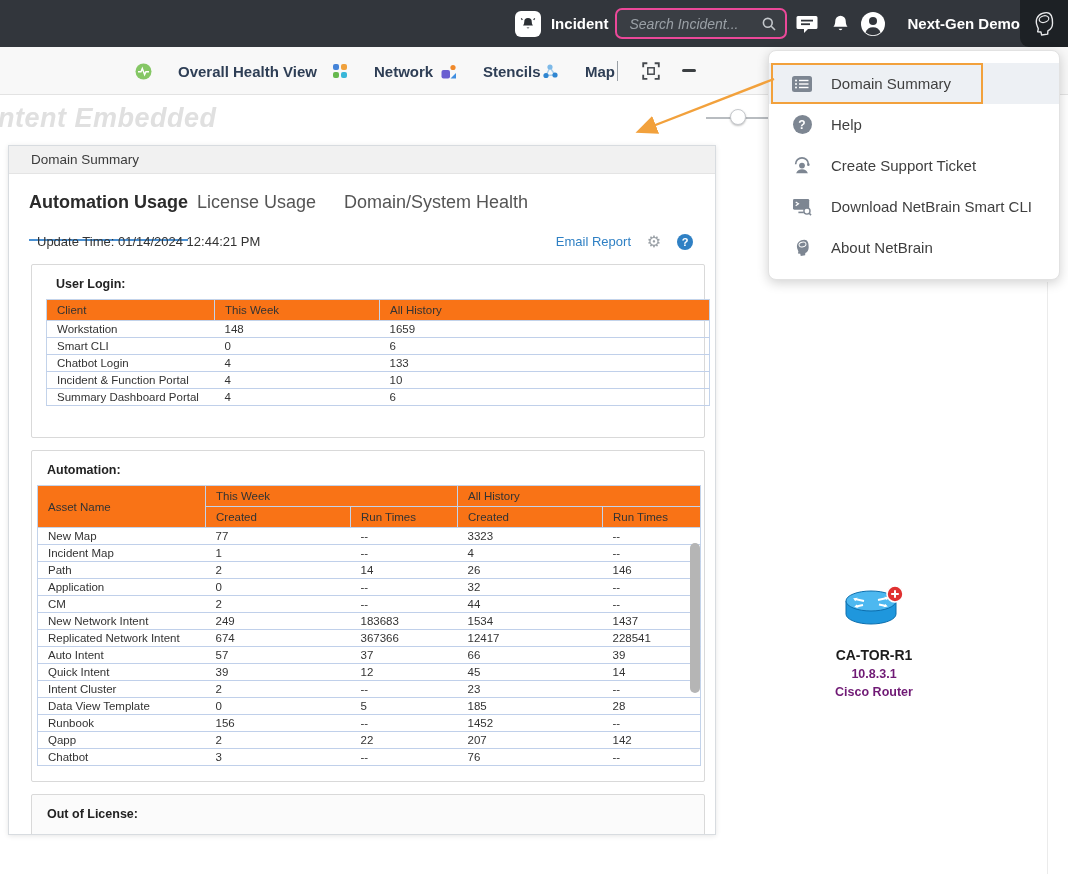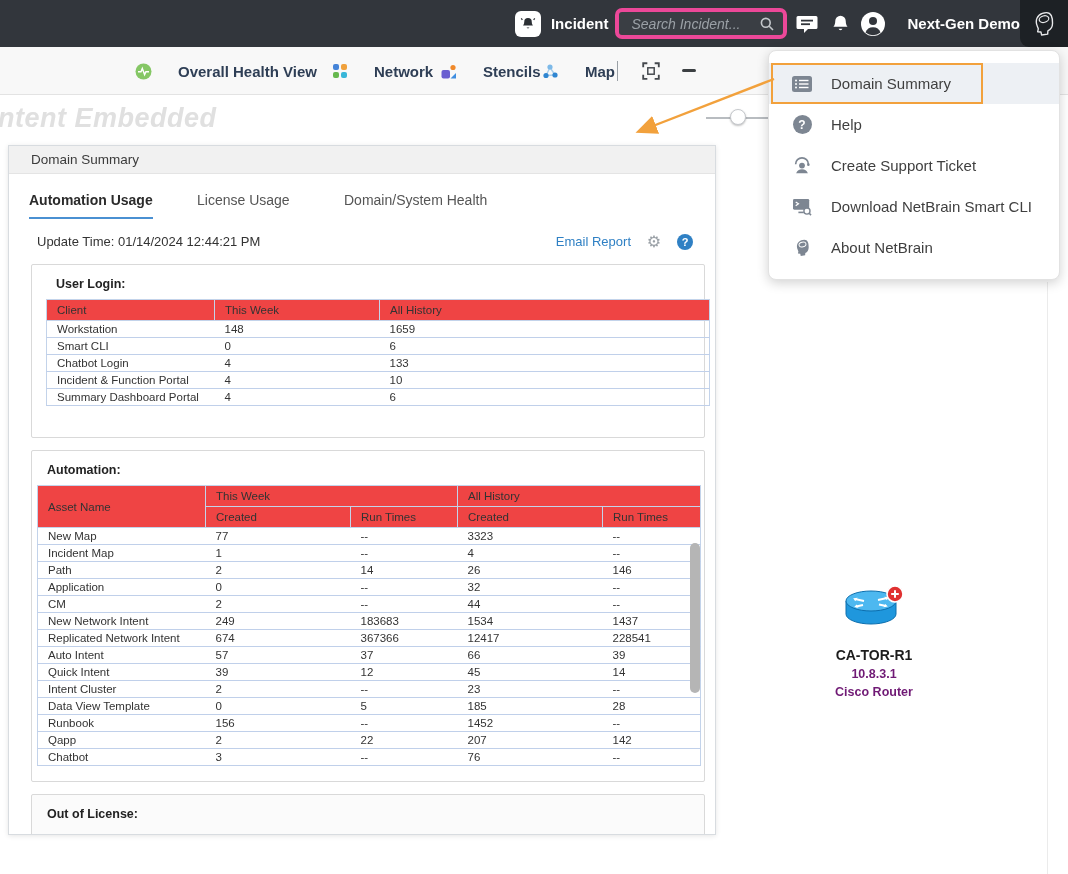--- a/index.html
+++ b/index.html
@@ -4,21 +4,21 @@
 <style>
   * { margin:0; padding:0; box-sizing:border-box; }
   html,body { width:1068px; height:874px; }
   body { font-family:"Liberation Sans", sans-serif; background:#ffffff; position:relative; overflow:hidden; }
 
   
   .topbar { position:absolute; left:0; top:0; width:1068px; height:47px; background:#32363c; }
   .topbar-right { position:absolute; right:48px; top:0; height:47px; display:flex; align-items:center; gap:7px; }
   .incident-btn { display:flex; align-items:center; gap:10px; color:#fff; font-size:15px; font-weight:700; cursor:pointer; }
   .incident-icon { width:26px; height:26px; background:#fff; border-radius:6px; display:flex; align-items:center; justify-content:center; }
-  .searchbox { width:172px; height:31px; border:4px solid #ec4899; border-radius:7px; background:#3a3e44; display:flex; align-items:center; padding:0 8px 0 12px; }
+  .searchbox { width:172px; height:31px; border:2px solid #ec4899; border-radius:7px; background:#3a3e44; display:flex; align-items:center; padding:0 8px 0 12px; }
   .searchbox input { flex:1; min-width:0; background:transparent; border:none; outline:none; color:#cfd2d6; font-size:14px; font-style:italic; font-family:"Liberation Sans", sans-serif; }
   .searchbox input::placeholder { color:#9aa0a6; font-style:italic; }
   .mag { width:16px; height:16px; flex:none; }
   .tb-icon { width:26px; height:26px; display:flex; align-items:center; justify-content:center; cursor:pointer; }
   .account-name { color:#fff; font-size:15px; font-weight:700; cursor:pointer; margin-left:14px; }
   .brainbox { position:absolute; right:0; top:0; width:48px; height:47px; background:#1d2125; border-bottom-left-radius:9px; display:flex; align-items:center; justify-content:center; cursor:pointer; }
 
   
   .toolbar { position:absolute; left:0; top:47px; width:1068px; height:48px; background:#f8f8f8; border-bottom:1px solid #e3e3e3; }
   .tool-item { position:absolute; top:0; height:48px; display:flex; align-items:center; gap:26px; color:#2e3e55; font-size:15px; font-weight:600; cursor:pointer; }
@@ -31,35 +31,35 @@
   
   .watermark { position:absolute; left:-10px; top:103px; font-size:27px; font-weight:800; font-style:italic; color:#e0e0e0; letter-spacing:.5px; }
 
   
   .right-line { position:absolute; left:1047px; top:282px; width:1px; height:592px; background:#ebebeb; }
 
   
   .panel { position:absolute; left:8px; top:145px; width:708px; height:690px; background:#fff; border:1px solid #d8dce0; box-shadow:0 1px 5px rgba(0,0,0,.10); overflow:hidden; }
   .panel-header { height:28px; background:#f1f1f1; border-bottom:1px solid #e4e4e4; display:flex; align-items:center; padding-left:22px; font-size:13.5px; color:#3c3c3c; }
   .tabs { position:absolute; left:0; top:46px; width:100%; height:30px; }
-  .tab { position:absolute; top:0; font-size:14px; color:#555; cursor:pointer; padding-bottom:9px; }
+  .tab { position:absolute; top:0; font-size:18px; color:#555; cursor:pointer; padding-bottom:26px; }
   .tab.active { color:#2b2b2b; font-weight:700; border-bottom:2px solid #4a90d2; }
   .update-row { position:absolute; left:28px; right:22px; top:88px; height:20px; font-size:13px; color:#333; }
   .email-link { position:absolute; right:62px; top:0; color:#2f80c4; font-size:13px; cursor:pointer; }
   .gear { position:absolute; right:32px; top:-2px; font-family:"DejaVu Sans", sans-serif; font-size:16px; color:#9aa0a6; cursor:pointer; }
   .q-badge { width:16px; height:16px; border-radius:50%; color:#fff; font-size:11px; font-weight:700; display:flex; align-items:center; justify-content:center; cursor:pointer; }
   .q-blue { position:absolute; right:0; top:0; background:#2f80c4; }
   .section-box { position:absolute; left:22px; width:674px; background:#fff; border:1px solid #d9d9d9; border-radius:2px; }
   .section-title { padding:12px 15px 8px 15px; font-size:12.5px; font-weight:700; color:#222; }
   .box-user { top:118px; height:174px;padding-left:9px; }
   .box-auto { top:304px; height:332px; }
   .box-ool { top:648px; height:80px; background:#fbfbfb; }
 
   table.grid { border-collapse:collapse; table-layout:fixed; width:664px; margin:0 5px; border:1px solid #c3d3ea; }
-  table.grid th { background:#ef4444; border:1px solid #c3d3ea; font-weight:400; text-align:left; padding:4px 10px; font-size:11.5px; color:#333; }
+  table.grid th { background:#f97316; border:1px solid #c3d3ea; font-weight:400; text-align:left; padding:4px 10px; font-size:11.5px; color:#333; }
   table.grid td { border-bottom:1px solid #c0d0ea; padding:2px 10px; font-size:11.5px; color:#333; white-space:nowrap; overflow:hidden; }
   .auto-scroll-thumb { position:absolute; right:4px; top:92px; width:10px; height:150px; background:#b5b5b5; border-radius:5px; cursor:pointer; }
 
   
   .device { position:absolute; left:830px; top:585px; width:88px; text-align:center; cursor:pointer; }
   .device-name { margin-top:8px; font-size:14px; font-weight:700; color:#1d1d1d; }
   .device-ip, .device-type { margin-top:4px; font-size:12.5px; color:#701a75;font-weight:bold; }
 
   
   .user-menu { position:absolute; left:768px; top:50px; width:292px; height:230px; background:#fff; border:1px solid #e2e2e2; border-radius:8px; box-shadow:0 3px 12px rgba(0,0,0,.18); padding-top:12px; }

